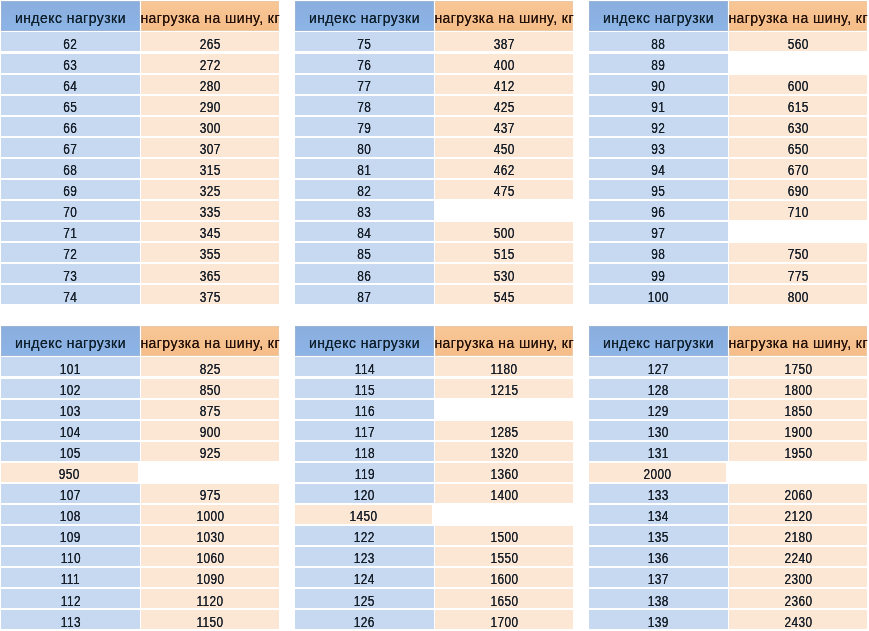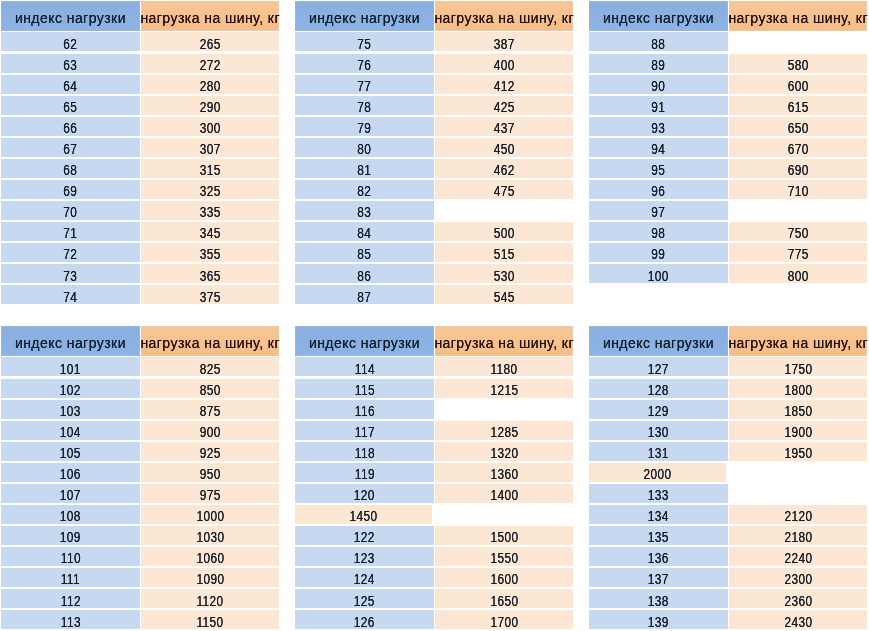--- a/index.html
+++ b/index.html
@@ -262,43 +262,51 @@
           <span>индекс нагрузки</span>
         </div>
     <div class="cell hcell hcell-load">
           <span>нагрузка на шину, кг</span>
         </div>
   </div>
   <div class="row">
     <div class="cell c-index">
           <span>88</span>
         </div>
+    <div class="cell c-load">
+          <span>560</span>
+        </div>
   </div>
   <div class="row">
     <div class="cell c-index">
           <span>89</span>
         </div>
-    <div class="cell c-load">
-          <span>580</span>
-        </div>
   </div>
   <div class="row">
     <div class="cell c-index">
           <span>90</span>
         </div>
     <div class="cell c-load">
           <span>600</span>
         </div>
   </div>
   <div class="row">
     <div class="cell c-index">
           <span>91</span>
         </div>
     <div class="cell c-load">
           <span>615</span>
+        </div>
+  </div>
+  <div class="row">
+    <div class="cell c-index">
+          <span>92</span>
+        </div>
+    <div class="cell c-load">
+          <span>630</span>
         </div>
   </div>
   <div class="row">
     <div class="cell c-index">
           <span>93</span>
         </div>
     <div class="cell c-load">
           <span>650</span>
         </div>
   </div>
@@ -399,23 +407,20 @@
   </div>
   <div class="row">
     <div class="cell c-index">
           <span>105</span>
         </div>
     <div class="cell c-load">
           <span>925</span>
         </div>
   </div>
   <div class="row">
-    <div class="cell c-index">
-          <span>106</span>
-        </div>
     <div class="cell c-load">
           <span>950</span>
         </div>
   </div>
   <div class="row">
     <div class="cell c-index">
           <span>107</span>
         </div>
     <div class="cell c-load">
           <span>975</span>
@@ -629,20 +634,23 @@
   </div>
   <div class="row">
     <div class="cell c-load">
           <span>2000</span>
         </div>
   </div>
   <div class="row">
     <div class="cell c-index">
           <span>133</span>
         </div>
+    <div class="cell c-load">
+          <span>2060</span>
+        </div>
   </div>
   <div class="row">
     <div class="cell c-index">
           <span>134</span>
         </div>
     <div class="cell c-load">
           <span>2120</span>
         </div>
   </div>
   <div class="row">

